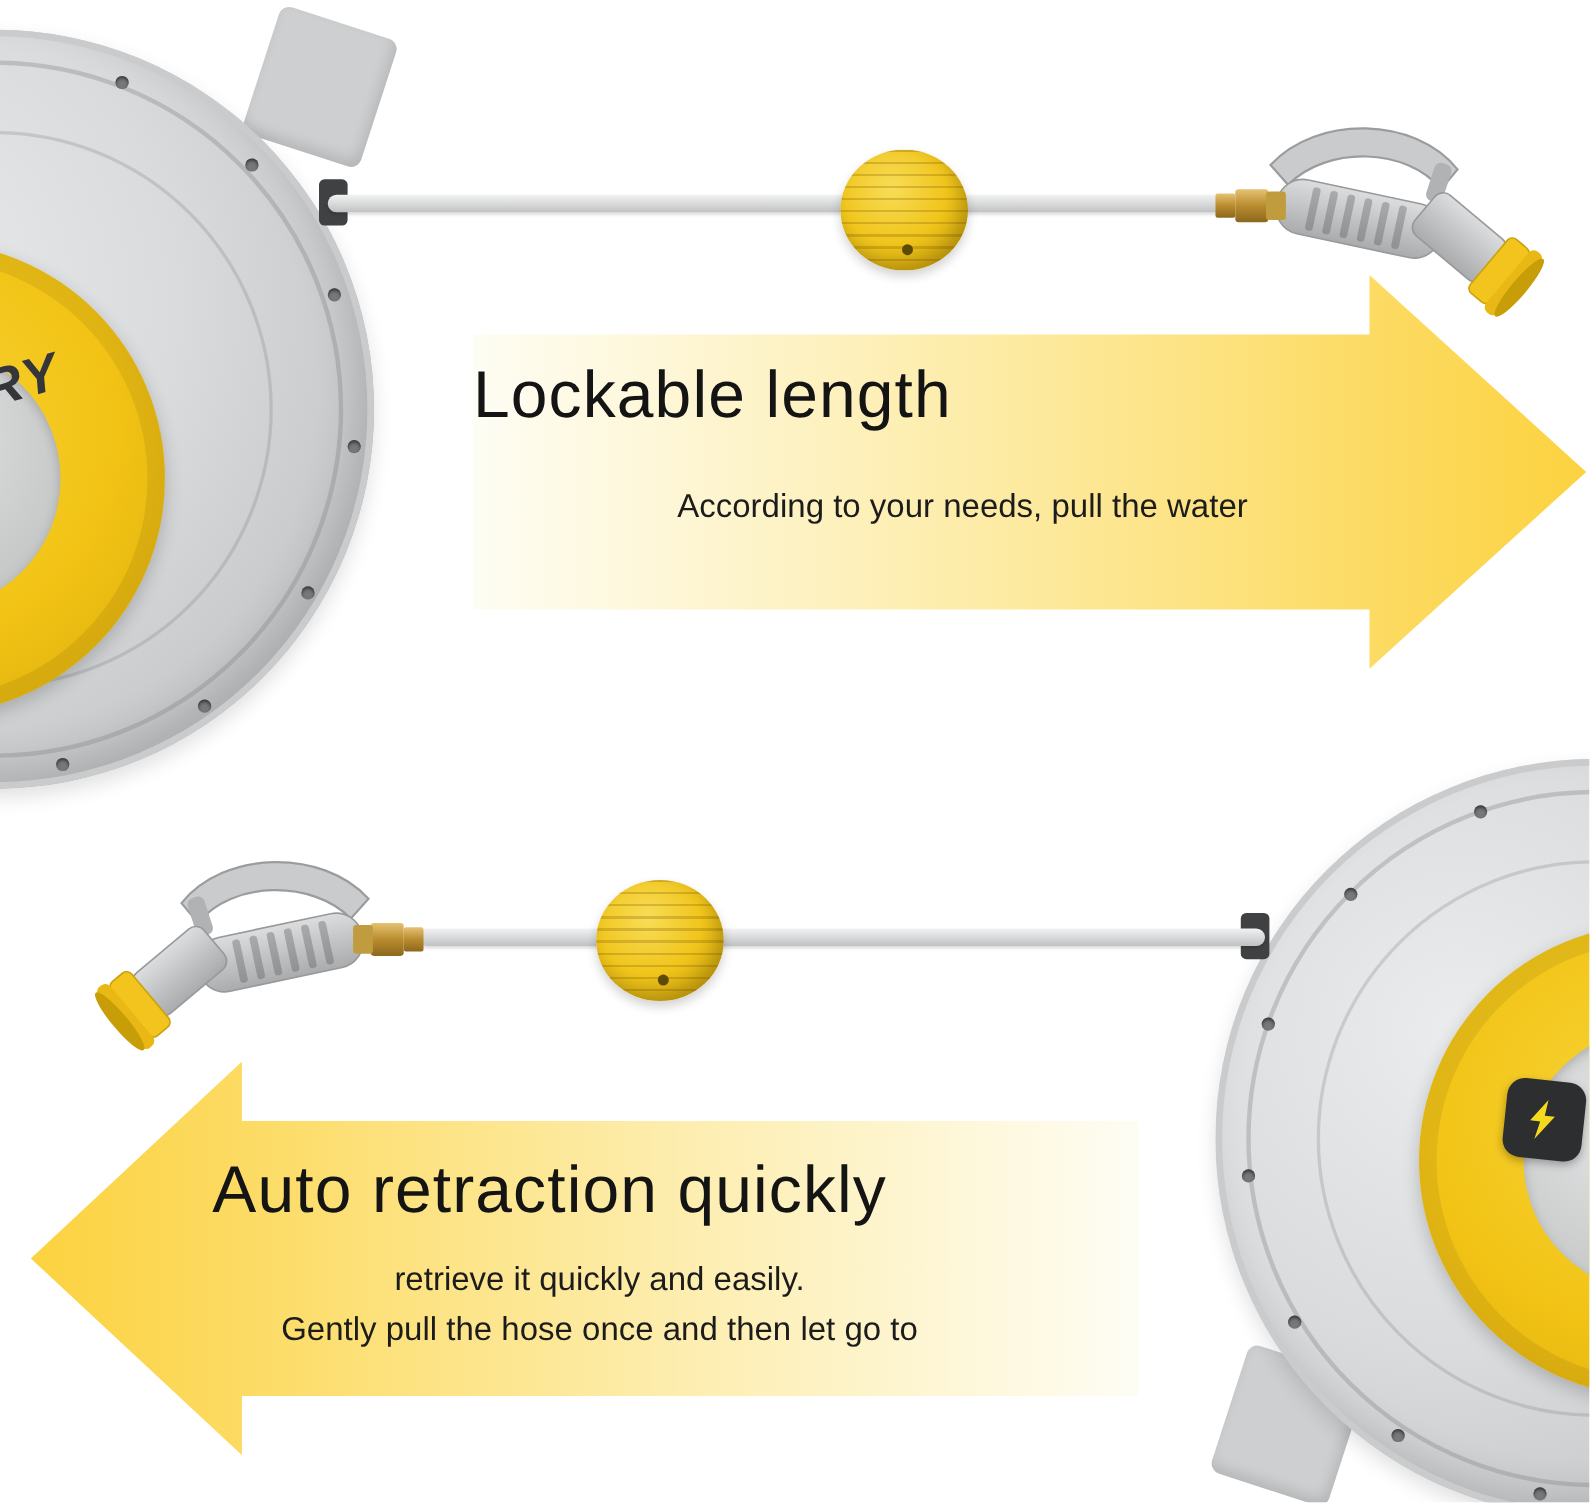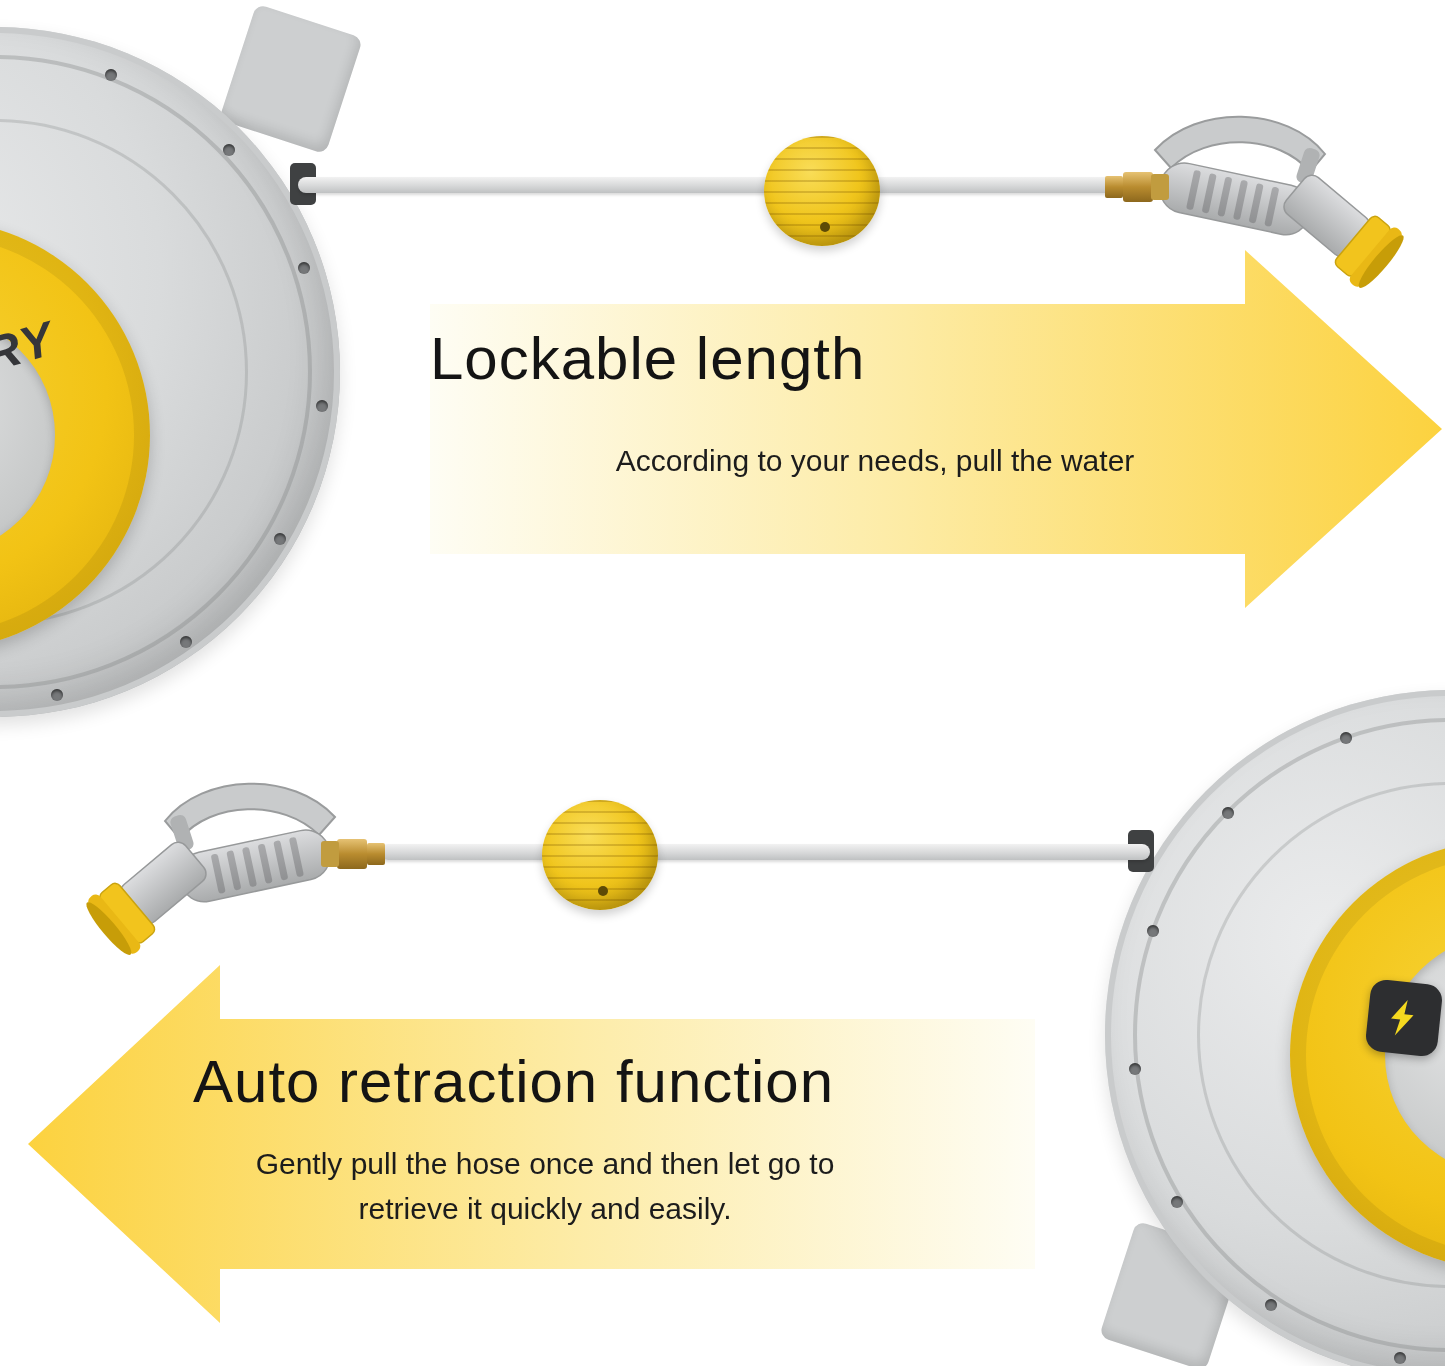--- a/index.html
+++ b/index.html
@@ -195,20 +195,20 @@
 
   <div class="ball" style="left:542px;top:800px;">
     <div class="ball-hole"></div>
   </div>
 
   <svg class="nozzle flip" style="left:75px;top:755px;" viewBox="0 0 320 250">
     <use href="#nozzle-shape"></use>
   </svg>
 
   <div class="arrow arrow-left">
-    <div class="feat-title">Auto retraction function</div>
+    <div class="feat-title">Auto retraction quickly</div>
     <div class="feat-desc">
+      <div>retrieve it quickly and easily.</div>
       <div>Gently pull the hose once and then let go to</div>
-      <div>retrieve it quickly and easily.</div>
     </div>
   </div>
 
 </div>
 
 </body></html>

